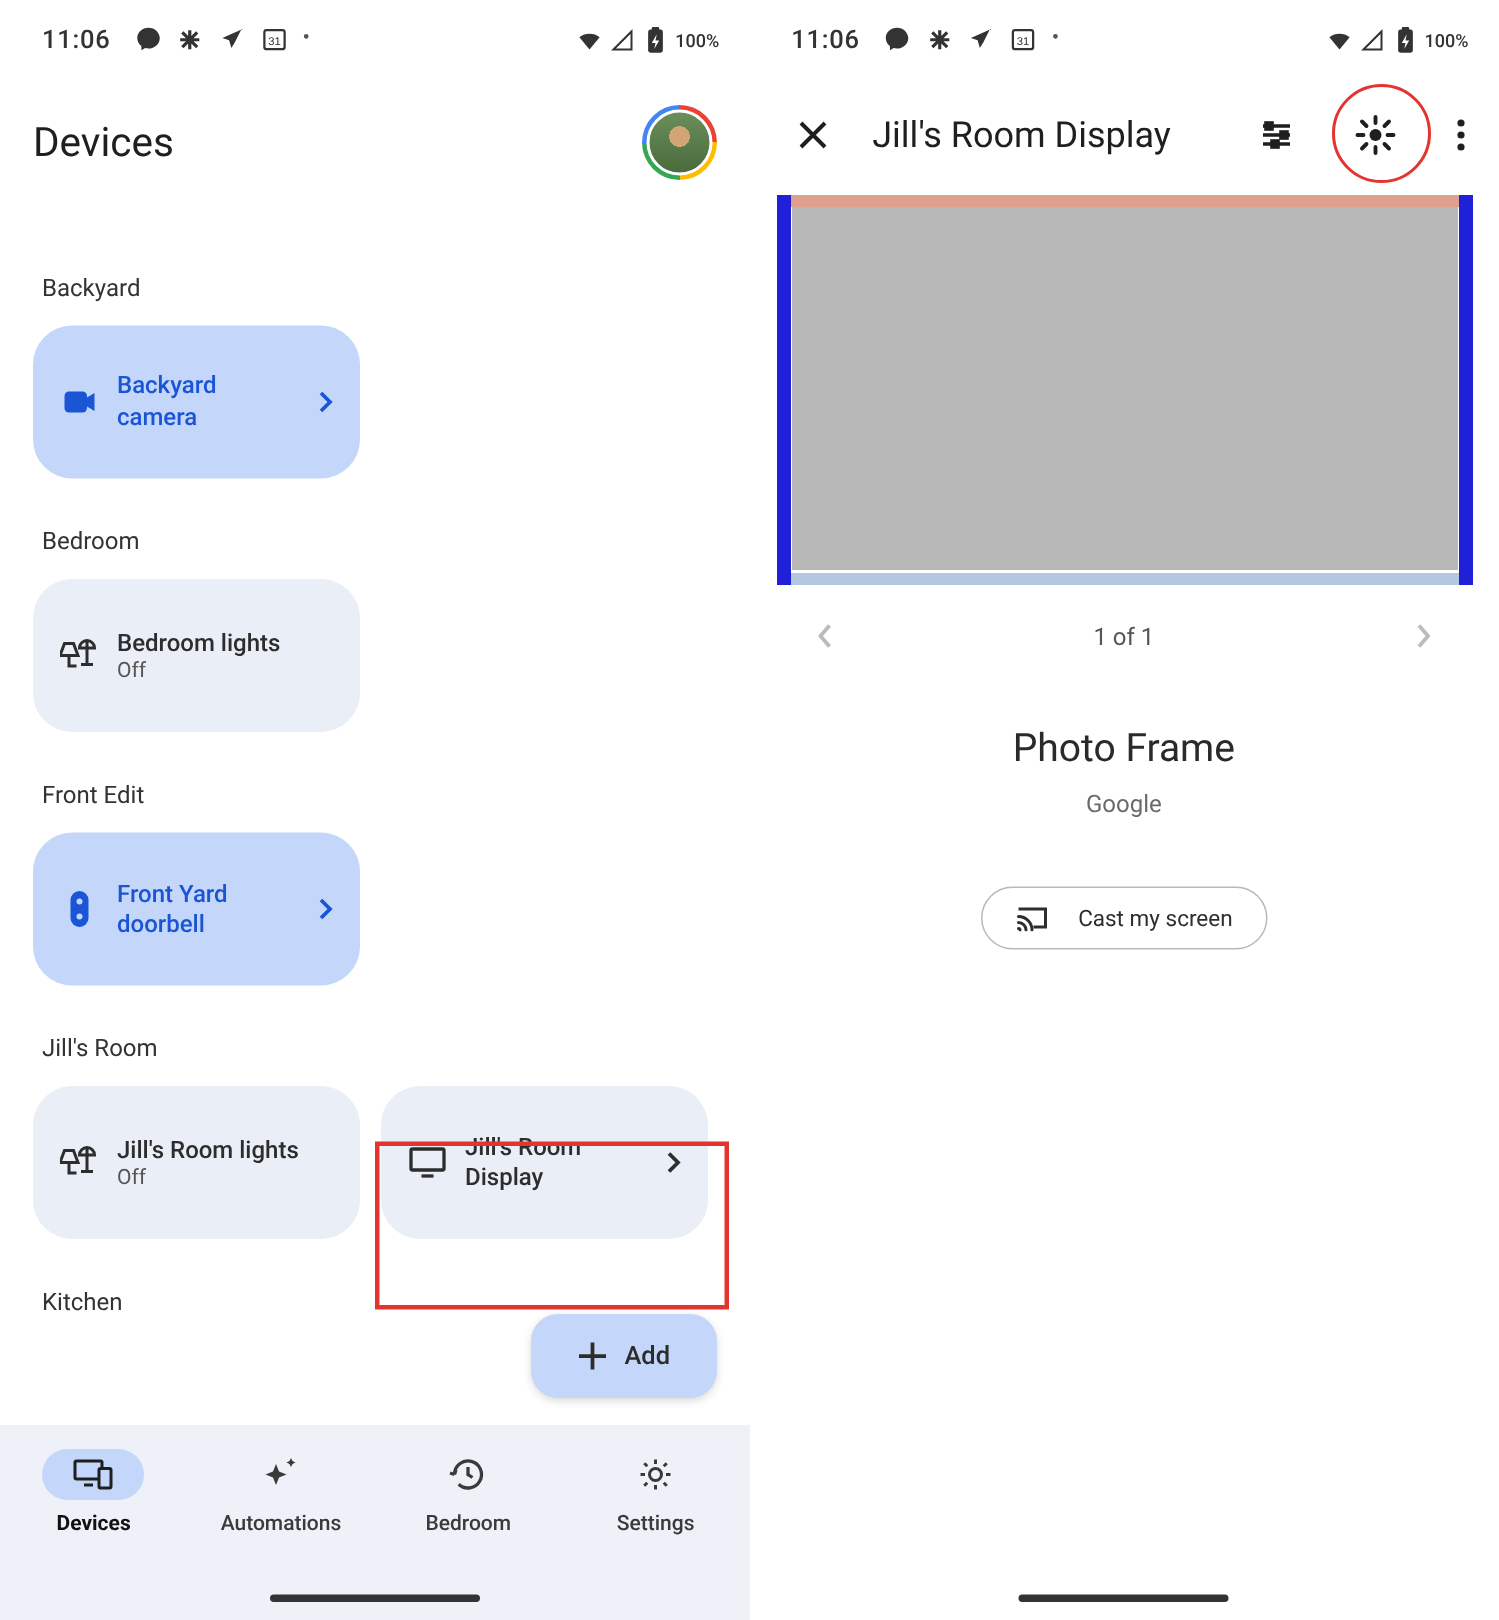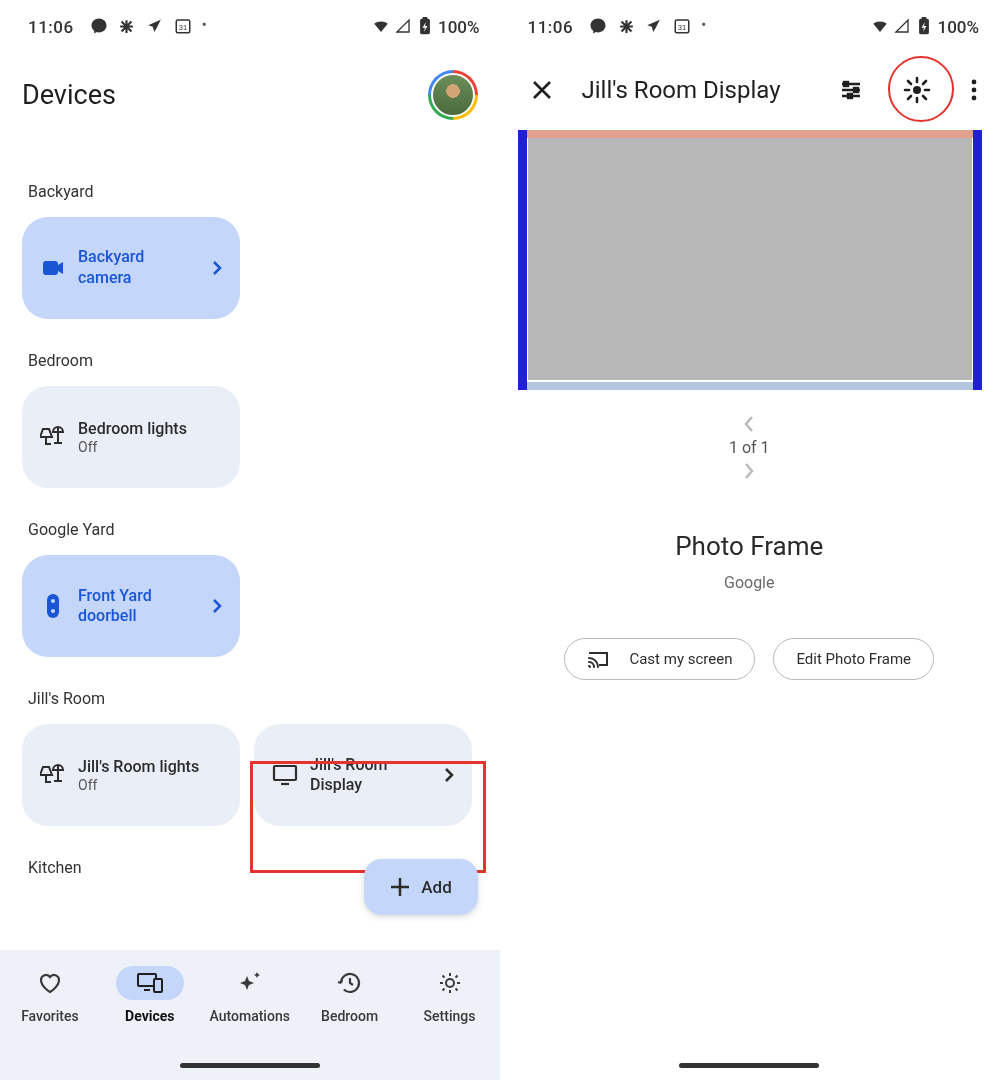--- a/index.html
+++ b/index.html
@@ -5,21 +5,21 @@
   * { box-sizing: border-box; margin: 0; padding: 0; }
   body { font-family: -apple-system, "Roboto", "Segoe UI", Arial, sans-serif; background:#fff; }
   .stage { width: 999px; height: 1080px; position: relative; display:flex; }
   .phone { width: 499.5px; height: 1080px; background:#fff; position:relative; overflow:hidden; }
   .phone.right { width: 499.5px; }
 
   
   .statusbar { display:flex; justify-content:space-between; align-items:center; padding: 10px 20px 0 28px; height:44px; color:#333; }
   .sb-left { display:flex; align-items:flex-start; gap:10px; font-size:17px; font-weight:500;}
   .sb-left .time { margin-right:6px; letter-spacing:0.5px;}
-  .sb-right { display:flex; gap:4px; font-size:17px; font-weight:500;}
+  .sb-right { display:flex; align-items:center; gap:4px; font-size:12px; font-weight:500;}
   .ic { width:18px; height:18px; display:inline-flex; align-items:center; justify-content:center; }
   .dot { font-size:14px; color:#555; }
 
   
   .left-header { display:flex; justify-content:space-between; align-items:center; padding: 26px 22px 10px 22px; }
   .left-header .title { font-size:27px; font-weight:400; color:#1f1f1f; }
   .avatar-ring {
     width:50px; height:50px; border-radius:50%;
     background: conic-gradient(#ea4335 0 25%, #fbbc05 25% 50%, #34a853 50% 75%, #4285f4 75% 100%);
     padding:3px; display:flex; align-items:center; justify-content:center;
@@ -39,22 +39,22 @@
   .tile .tlabel { font-size:16px; font-weight:500; line-height:1.3; }
   .tile .tsub { font-size:14px; color:#555; font-weight:400; }
   .tile .after { margin-left:auto; }
   .tile-icon { width:26px; height:26px; display:flex; align-items:center; justify-content:center; flex-shrink:0; }
 
   .hl-red { position:absolute; border:3px solid #e3342f; pointer-events:none; }
   .hl-circle { position:absolute; border:2px solid #e3342f; border-radius:50%; pointer-events:none; }
 
   
   .fab {
-    position:absolute; right:22px; bottom:165px;
-    background:#c4d6f9; width:114px; height:56px; border-radius:18px;
+    position:absolute; right:22px; bottom:148px;
+    background:#c4d6f9; width:124px; height:56px; border-radius:18px;
     display:flex; align-items:center; justify-content:center; gap:10px;
     font-size:17px; font-weight:500; color:#2c2c2c;
     box-shadow: 0 2px 6px rgba(0,0,0,0.15);
   }
 
   
   .bottomnav {
     position:absolute; bottom:0; left:0; right:0; height:130px;
     background:#eef1f8; display:flex; justify-content:space-around; align-items:flex-start;
     padding-top:16px;
@@ -71,21 +71,21 @@
   .right-header .rtitle { font-size:24px; font-weight:400; color:#1f1f1f; flex:1; }
   .right-header .ract { width:44px; height:44px; display:flex; align-items:center; justify-content:center; }
 
   .photo-area { margin: 0 0 0 18px; width: 464px; height: 260px; position:relative; }
   .photo-bg { position:absolute; inset:0; background:
     linear-gradient(90deg, #2020d8 0 2%, transparent 2% 98%, #2020d8 98% 100%),
     linear-gradient(#e0a090 0 3%, transparent 3% 97%, #b3c8e0 97% 100%);
     }
   .photo-gray { position:absolute; left:10px; top:8px; right:10px; bottom:10px; background:#b7b7b7; }
 
-  .pager { display:flex; align-items:center; justify-content:space-between; padding: 20px 36px; color:#888;flex-direction:column; }
+  .pager { display:flex; align-items:center; justify-content:space-between; padding: 20px 36px; color:#888; }
   .pager .ptxt { color:#555; font-size:16px; }
   .chev { width:28px; height:28px; display:flex; align-items:center; justify-content:center; color:#bbb; }
 
   .detail-title { text-align:center; font-size:26px; color:#2a2a2a; margin-top:26px; }
   .detail-sub { text-align:center; font-size:16px; color:#6a6a6a; margin-top:12px; }
 
   .pill-row { display:flex; justify-content:center; gap:18px; margin-top:46px; }
   .pill-btn { border:1px solid #b9b9b9; border-radius:22px; padding: 0 22px; height:42px; display:flex; align-items:center; gap:20px; font-size:15px; color:#2e2e2e; background:#fff; }
 
   svg { display:block; }
@@ -179,21 +179,21 @@
                 <path d="M3 5l6 0 3 8H0z M6 13v7h5 M18 3v16 M14 19h8 M18 3a5 5 0 0 1 5 5h-10a5 5 0 0 1 5-5z"></path>
               </svg>
             </span>
           <div>
             <div class="tlabel">Bedroom lights</div>
             <div class="tsub">Off</div>
           </div>
         </div>
       </div>
 
-      <div class="section-label">Google Yard</div>
+      <div class="section-label">Front Edit</div>
       <div class="tile-row">
         <div class="tile blue">
           <span class="tile-icon">
               <svg width="16" height="28" viewBox="0 0 16 28">
                 <rect x="2" y="2" width="12" height="24" rx="6" fill="#1a55d6"></rect>
                 <circle cx="8" cy="9" r="2" fill="#c4d6f9"></circle>
                 <circle cx="8" cy="19" r="2" fill="#c4d6f9"></circle>
               </svg>
             </span>
           <div>
@@ -246,30 +246,20 @@
     <div class="fab">
       <span>
           <svg width="22" height="22" viewBox="0 0 22 22">
             <path stroke="#2c2c2c" stroke-width="2.5" d="M11 2v18M2 11h18"></path>
           </svg>
         </span>
       <span>Add</span>
     </div>
 
     <div class="bottomnav">
-      <div class="nav-item">
-        <div class="nav-pill">
-            <span>
-              <svg width="26" height="24" viewBox="0 0 26 24" fill="none" stroke="#3a3a3a" stroke-width="2.2">
-                <path d="M13 21s-9-5.5-9-12a5 5 0 0 1 9-3 5 5 0 0 1 9 3c0 6.5-9 12-9 12z"></path>
-              </svg>
-            </span>
-          </div>
-        <div class="nav-label">Favorites</div>
-      </div>
       <div class="nav-item active">
         <div class="nav-pill">
             <span>
               <svg width="28" height="22" viewBox="0 0 28 22" fill="none" stroke="#1f1f1f" stroke-width="2">
                 <rect x="2" y="2" width="18" height="12" rx="1"></rect>
                 <path d="M8 18h6"></path>
                 <rect x="18" y="7" width="8" height="13" rx="1" fill="#c4d6f9"></rect>
               </svg>
             </span>
           </div>
@@ -427,21 +417,18 @@
     <div class="pill-row">
       <div class="pill-btn">
         <span>
             <svg width="22" height="18" viewBox="0 0 22 18" fill="none" stroke="#2e2e2e" stroke-width="2">
               <path d="M2 3h18v12h-8"></path>
               <path d="M2 8a9 9 0 0 1 9 9M2 12a5 5 0 0 1 5 5M2 16a1 1 0 0 1 1 1" stroke-linecap="round"></path>
             </svg>
           </span>
         <span>Cast my screen</span>
       </div>
-      <div class="pill-btn">
-        <span>Edit Photo Frame</span>
-      </div>
     </div>
 
     <div class="nav-handle" style="bottom:12px;"></div>
   </div>
 
 </div>
 
 </body></html>

